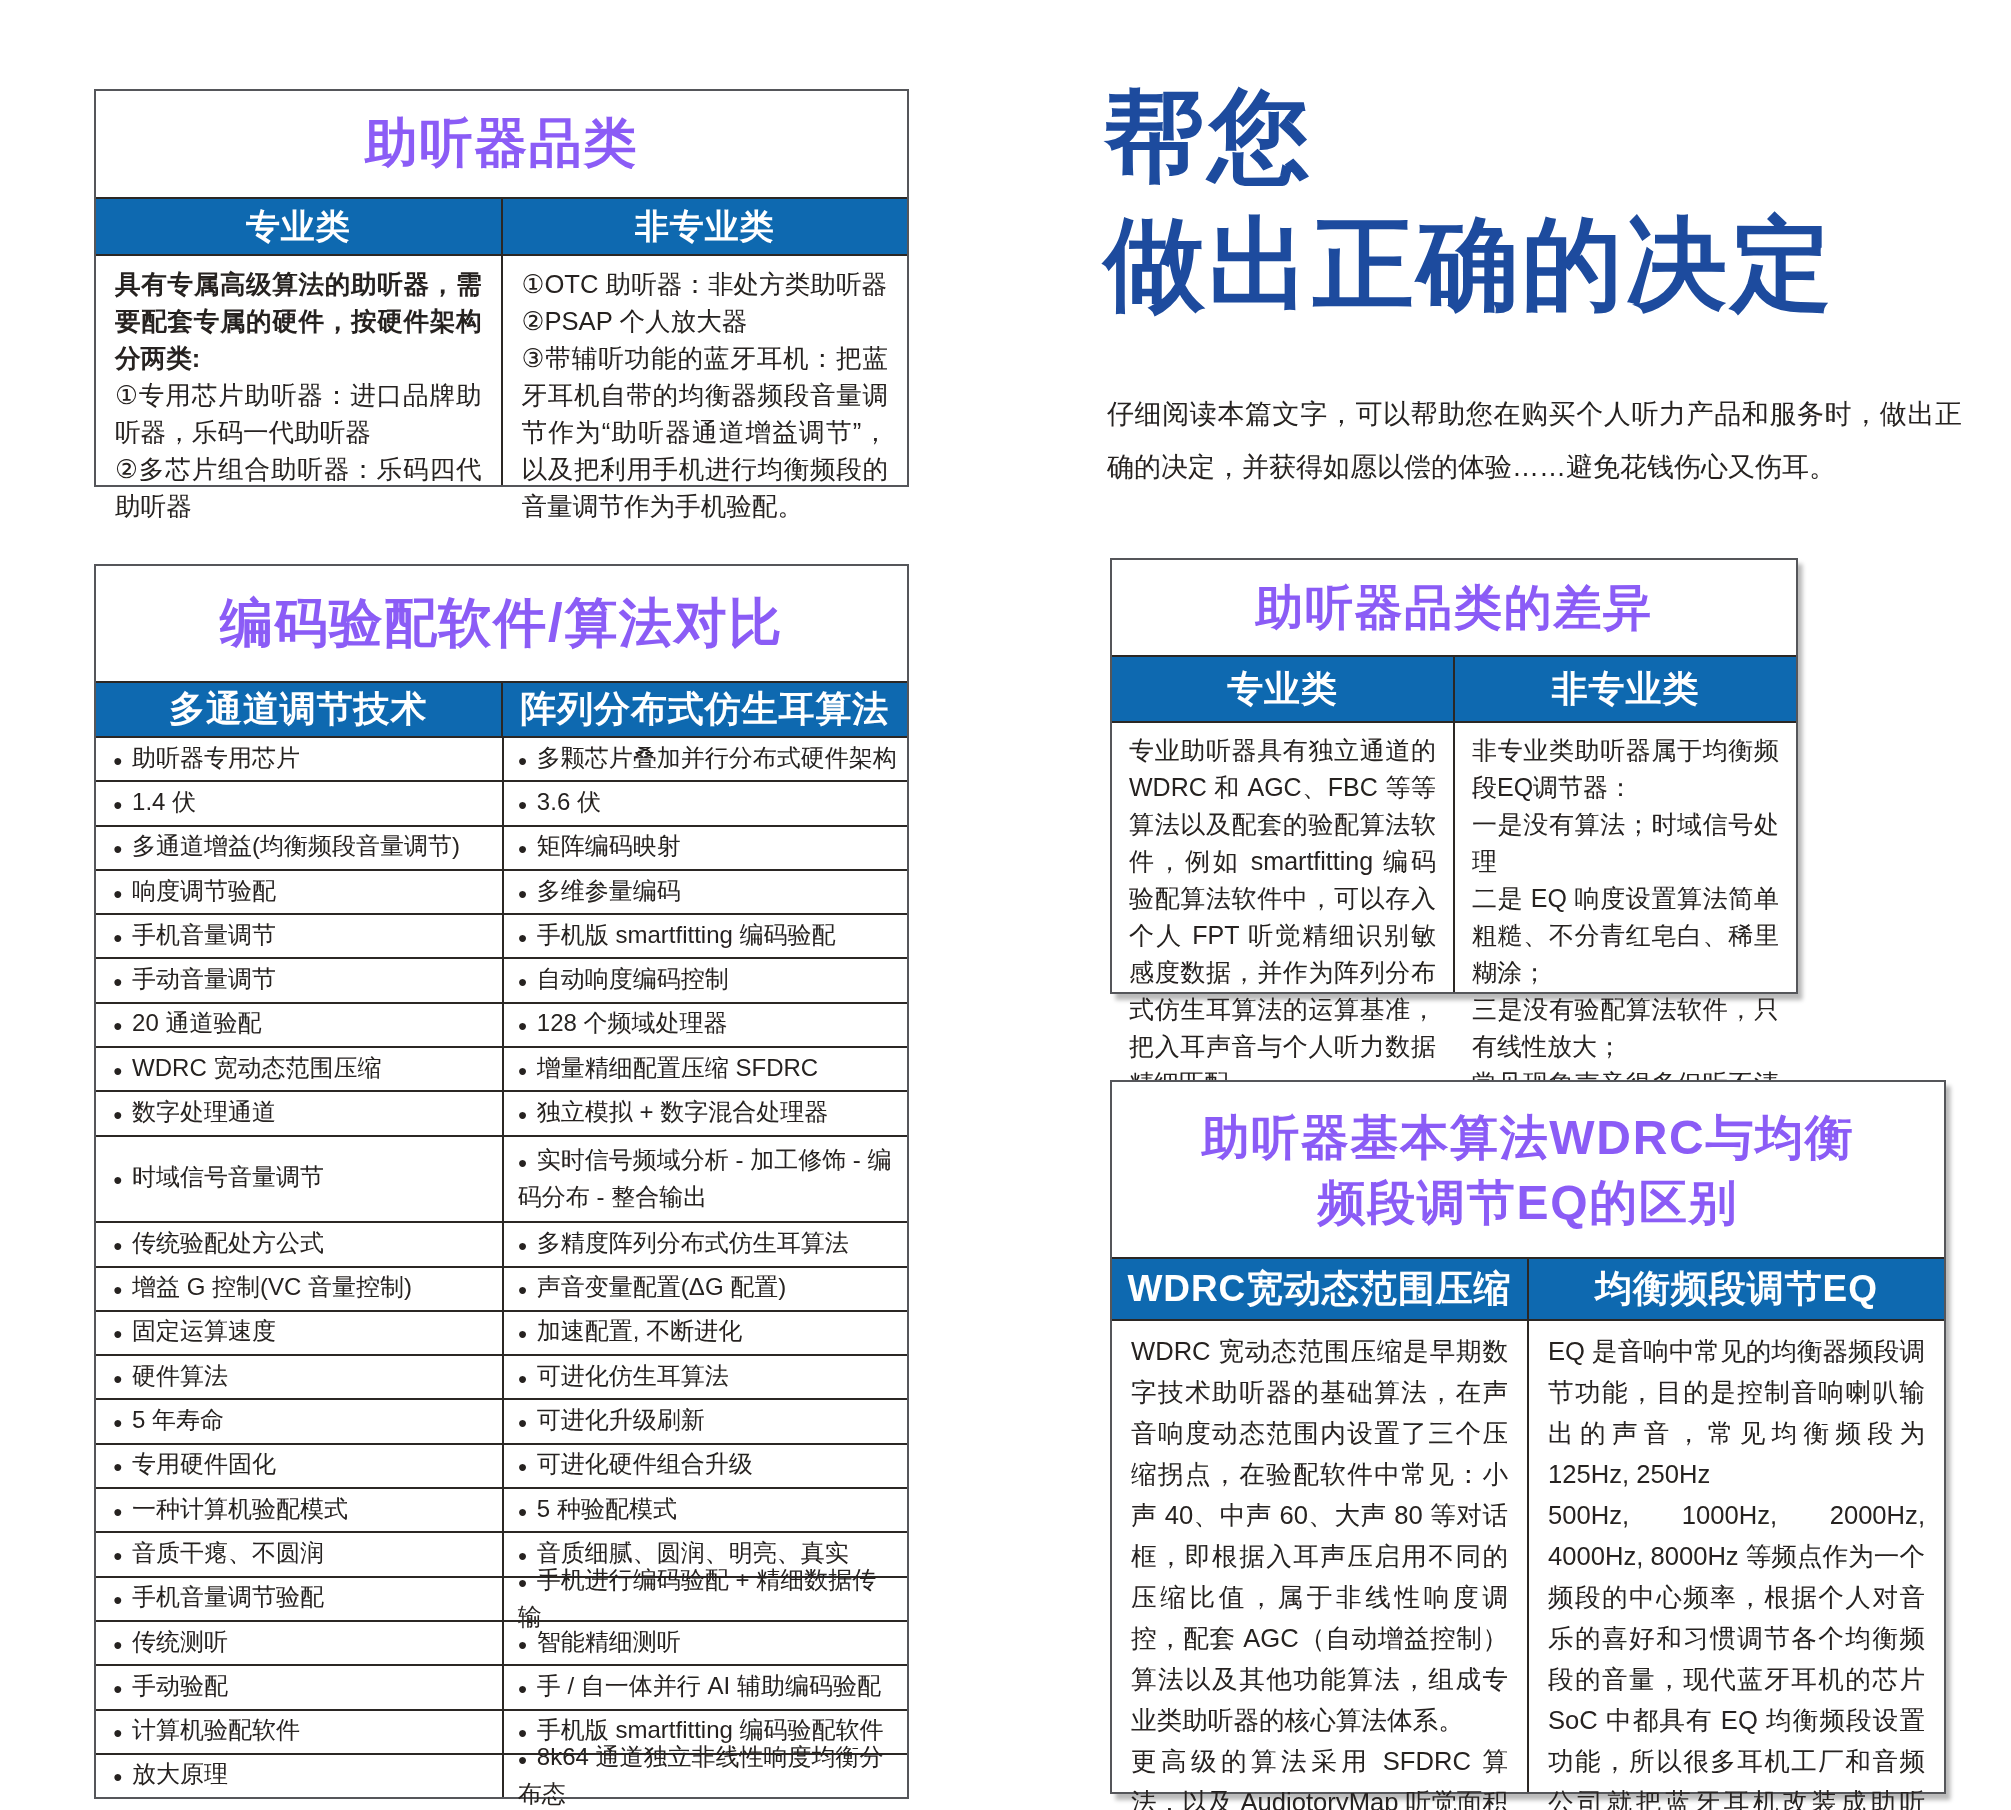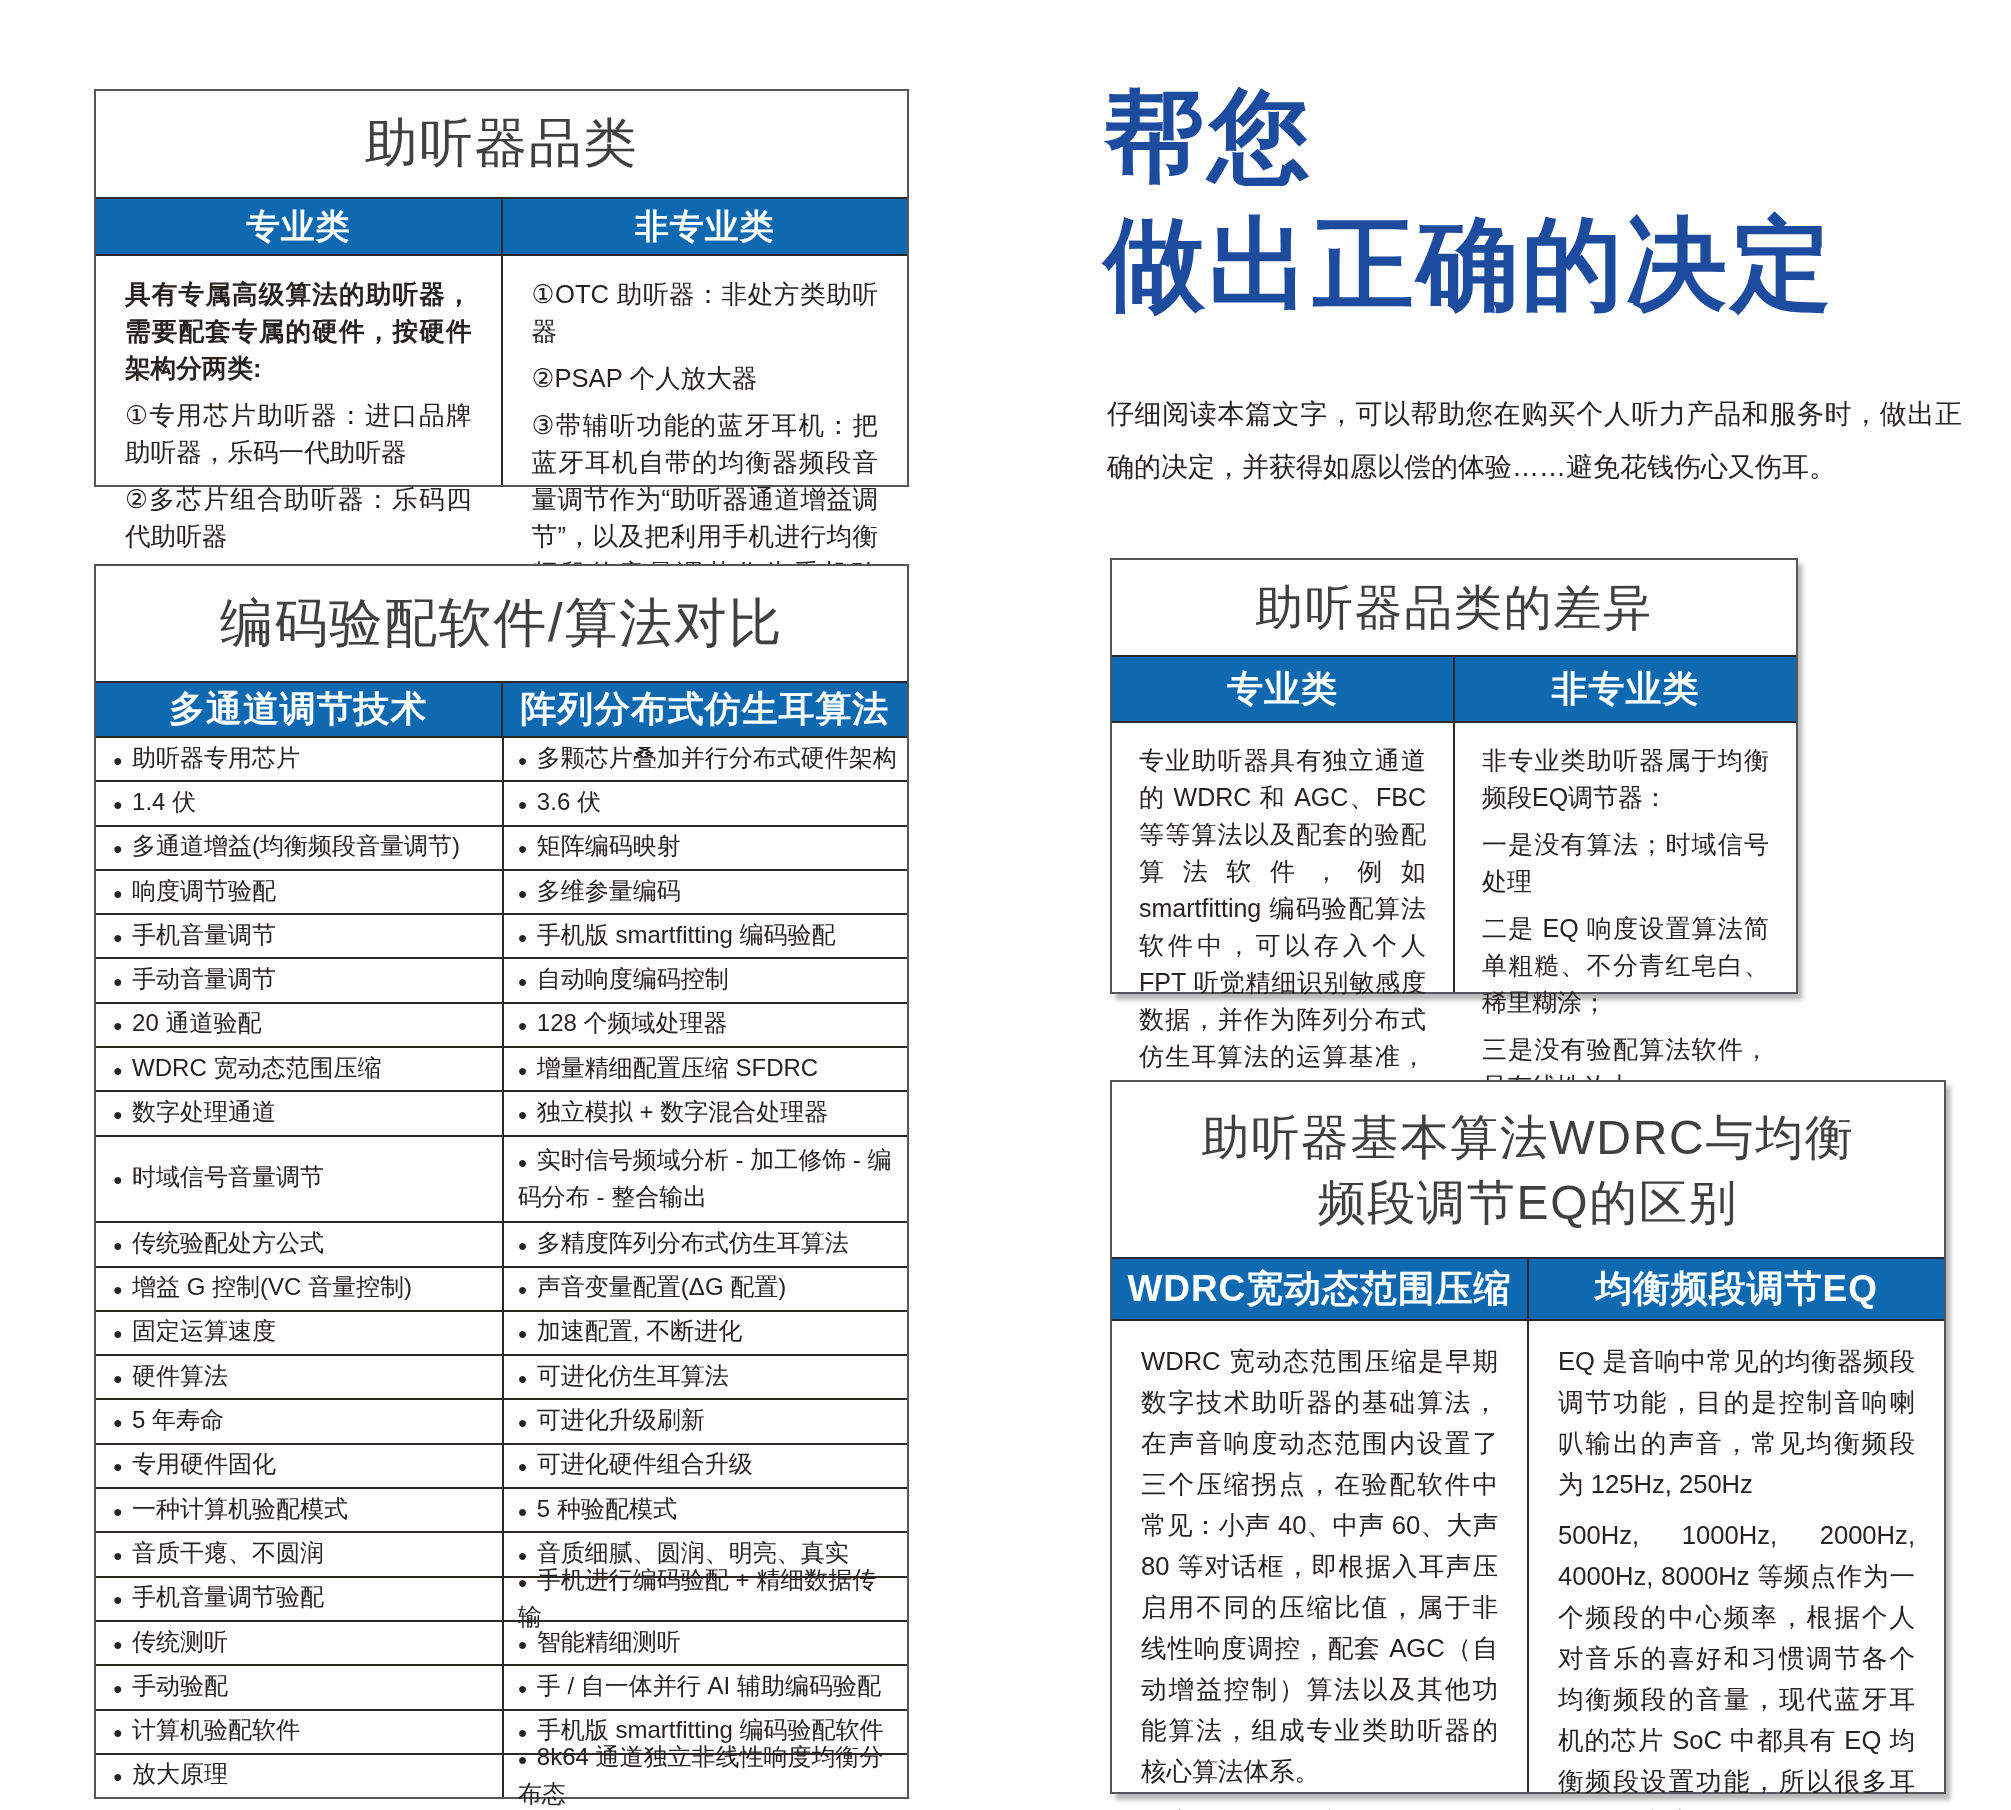--- a/index.html
+++ b/index.html
@@ -11,29 +11,29 @@
   }
   html,body{margin:0;padding:0;background:#ffffff;}
   body{width:2012px;height:1811px;overflow:hidden;
        font-family:"Liberation Sans","DejaVu Sans",sans-serif;color:var(--ink);}
   .page{position:relative;width:2012px;height:1811px;background:#fff;}
 
   
   .tbl{position:absolute;box-sizing:border-box;border:2.6px solid var(--outer);
        background:#fff;display:flex;flex-direction:column;}
   .tbl-title{display:flex;flex-direction:column;align-items:center;justify-content:center;
-       font-weight:400;color:#404040;letter-spacing:1.7px;}
+       font-weight:700;color:#8b5cf6;letter-spacing:1.7px;}
   .tbl-head{display:flex;background:var(--blue);color:#fff;font-weight:700;
        border-top:2.6px solid var(--line);border-bottom:2.6px solid var(--line);text-align:right;}
   .tbl-head .th{flex:1;display:flex;align-items:center;justify-content:center;letter-spacing:0.9px;}
   .tbl-head .th + .th{border-left:2.6px solid var(--line);}
   .tbl-body{flex:1;display:flex;min-height:0;}
   .tbl-body .td{flex:1;box-sizing:border-box;min-width:0;}
   .tbl-body .td + .td{border-left:2.6px solid var(--line);}
-  .td p{margin:10px;text-align:justify;}
+  .td p{margin:0;text-align:justify;}
   .bold{font-weight:700;}
 
   
   #t1{left:94px;top:89px;width:815px;height:398px;}
   #t1 .tbl-title{height:106px;font-size:53px;}
   #t1 .tbl-head{height:55px;font-size:34px;}
   #t1 .td{padding:10.2px 19px;font-size:25.6px;line-height:37px;}
 
   
   #t2{left:94px;top:564px;width:815px;height:1235px;}

